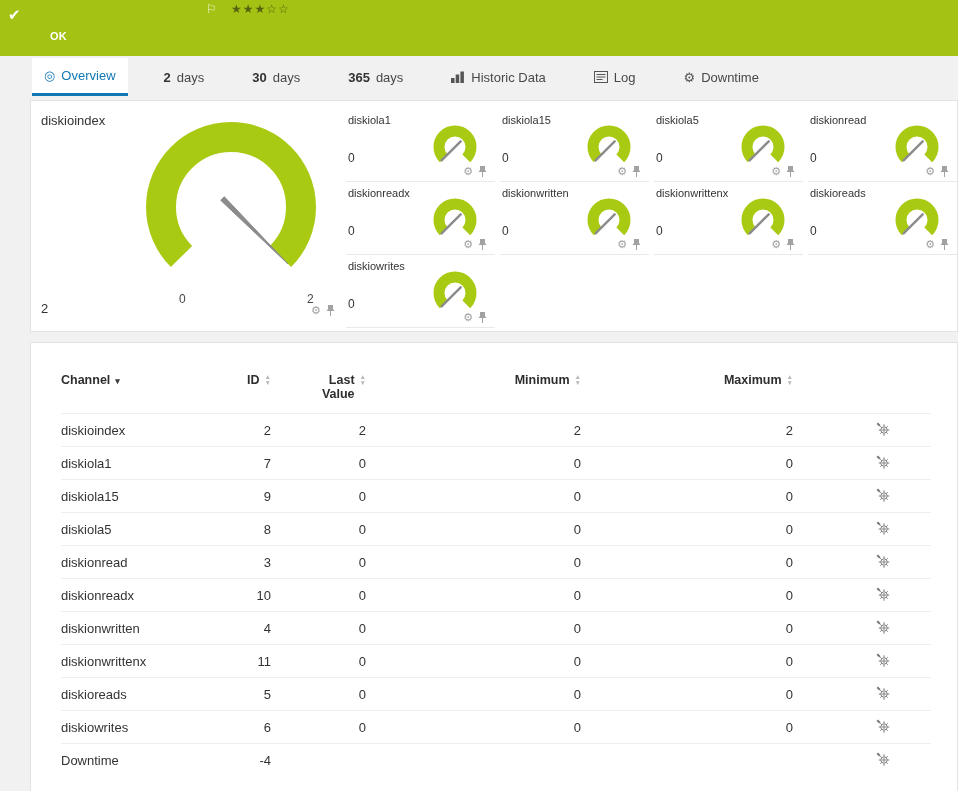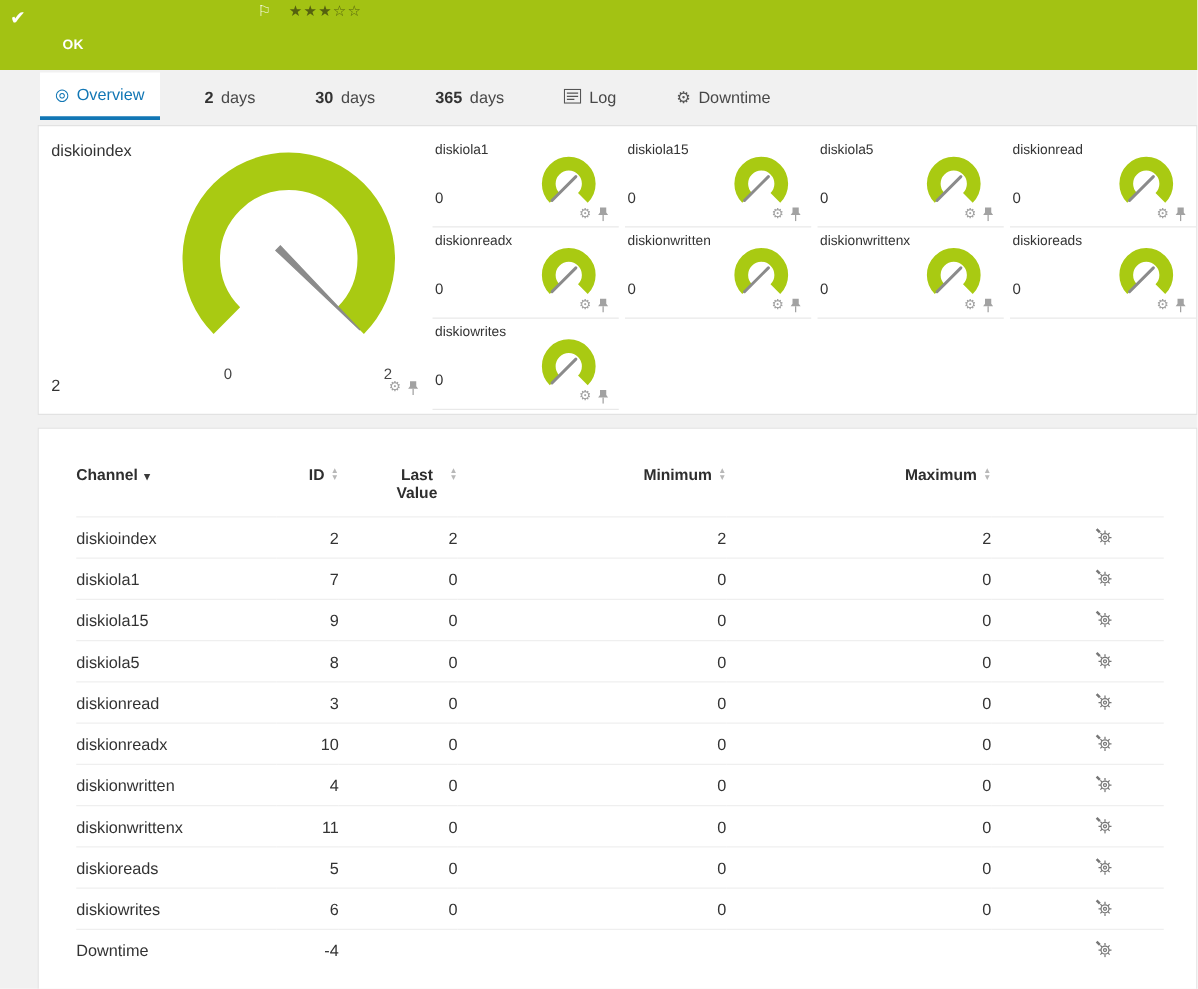--- a/index.html
+++ b/index.html
@@ -45,21 +45,21 @@
   .gsvg{position:absolute;right:12px;top:12px}
   .gicons{position:absolute;right:8px;bottom:4px}
 
   
   .tpanel{position:absolute;left:30px;top:342px;width:928px;height:460px;background:#fff;border:1px solid #e2e2e2;padding:26px 28px 0 30px}
   table{border-collapse:collapse;width:870px;table-layout:fixed;font-size:13px;color:#333}
   th{font-weight:bold;color:#2e2e2e;font-size:12.5px;text-align:left;vertical-align:top;padding:4px 0 12px 0;cursor:pointer}
   th.r,td.r{text-align:right}
   td{height:33px;border-top:1px solid #efefef;padding:0}
   td.c-icon,th.c-icon{padding-left:82px;text-align:left}
-  .wraplbl{display:inline-block;max-width:42px;text-align:center;vertical-align:top}
+  .wraplbl{display:inline-block;max-width:42px;text-align:right;vertical-align:top}
   .sort{display:inline-flex;flex-direction:column;vertical-align:top;margin-left:5px;margin-top:1px;color:#b8b8b8;font-size:6.5px;line-height:5.5px;font-style:normal}
   .caret{font-size:9px;color:#3a3a3a;margin-left:5px}
   .rowgear{display:inline-flex;cursor:pointer}
   tr[data-name="table-row"]{cursor:pointer}
 </style>
 </head>
 <body>
 
 <div class="hdr" data-name="sensor-header">
   <span class="check" data-name="status-ok-check-icon">✔</span>
@@ -77,20 +77,32 @@
     <span class="num">2</span>
     <span>days</span>
   </div>
   <div class="tab" data-name="tab-30-days">
     <span class="num">30</span>
     <span>days</span>
   </div>
   <div class="tab" data-name="tab-365-days">
     <span class="num">365</span>
     <span>days</span>
+  </div>
+  <div class="tab" data-name="tab-historic-data">
+    <span class="ticon" data-name="historic-data-icon">
+      <svg width="14" height="12" viewBox="0 0 14 12">
+          <g fill="#555">
+            <rect x="0" y="7" width="3.5" height="5"></rect>
+            <rect x="4.7" y="3.5" width="3.5" height="8.5"></rect>
+            <rect x="9.4" y="0.5" width="3.5" height="11.5"></rect>
+          </g>
+        </svg>
+    </span>
+    <span>Historic Data</span>
   </div>
   <div class="tab" data-name="tab-log">
     <span class="ticon" data-name="log-icon">
       <svg width="14" height="12" viewBox="0 0 14 12">
           <rect x="0.5" y="0.5" width="13" height="11" fill="none" stroke="#555"></rect>
           <g stroke="#555" fill="none">
             <path d="M2.5 3.5h9M2.5 6h9M2.5 8.5h6"></path>
           </g>
         </svg>
     </span>

